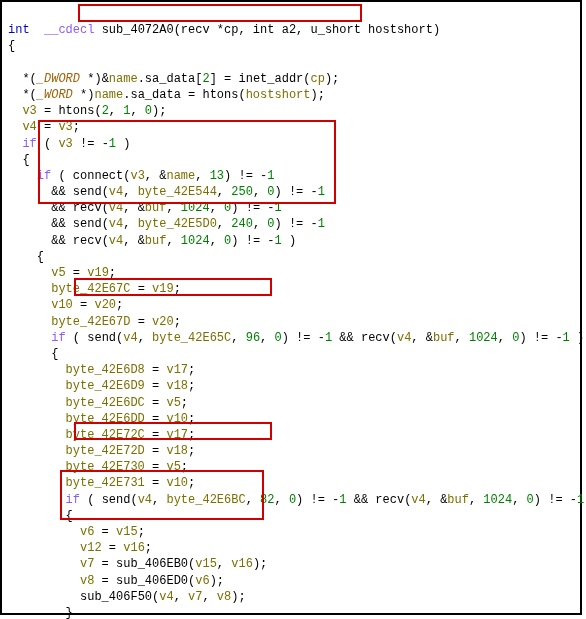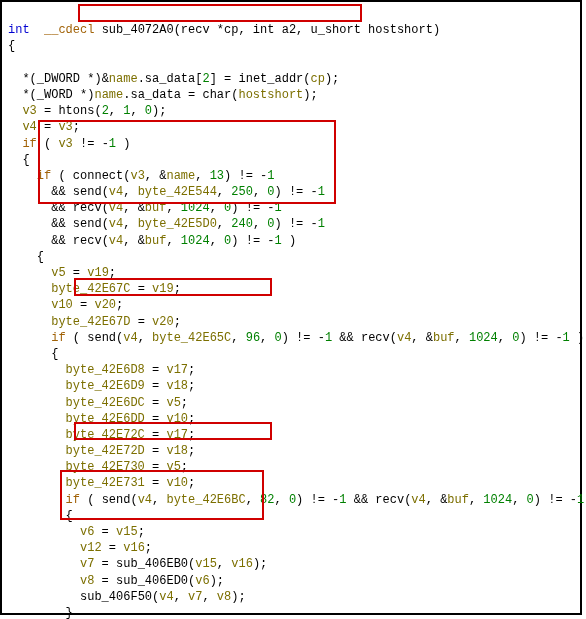--- a/index.html
+++ b/index.html
@@ -19,42 +19,42 @@
     height: 615px;
     box-sizing: border-box;
     padding: 4px 6px;
     position: relative;
     line-height: 1.35;
   }
   .code {
     white-space: pre;
     position: relative;
   }
-  .kw { color: #a16207; }      
+  .kw { color: #8b5cf6; }      
   .type { color: #0000d0; text-align: center; }
-  .typ2 { color: #000000; }
+  .typ2 { color: #a16207; font-style: italic; }
   .num { color: #008000; }   
   .var { color: #7c6f00; }
   .hbox {
     position: absolute;
     border: 2px solid #d00000;
     background: transparent;
     pointer-events: none;
   }
 </style>
 </head>
 <body>
 
 <div class="frame">
 <div class="code">
 <span class="type">int</span>  <span class="kw">__cdecl</span> <span>sub_4072A0</span><span>(recv *cp, int a2, u_short hostshort)</span>
 {
 
   <span>*(</span><span class="typ2">_DWORD</span><span> *)&amp;</span><span class="var">name</span><span>.sa_data[</span><span class="num">2</span><span>] = inet_addr(</span><span class="var">cp</span><span>);</span>
-  <span>*(</span><span class="typ2">_WORD</span><span> *)</span><span class="var">name</span><span>.sa_data = char(</span><span class="var">hostshort</span><span>);</span>
+  <span>*(</span><span class="typ2">_WORD</span><span> *)</span><span class="var">name</span><span>.sa_data = htons(</span><span class="var">hostshort</span><span>);</span>
   <span class="var">v3</span><span> = htons(</span><span class="num">2</span><span>, </span><span class="num">1</span><span>, </span><span class="num">0</span><span>);</span>
   <span class="var">v4</span><span> = </span><span class="var">v3</span><span>;</span>
   <span class="kw">if</span><span> ( </span><span class="var">v3</span><span> != -</span><span class="num">1</span><span> )</span>
   {
     <span class="kw">if</span><span> ( connect(</span><span class="var">v3</span><span>, &amp;</span><span class="var">name</span><span>, </span><span class="num">13</span><span>) != -</span><span class="num">1</span>
       <span>&amp;&amp; send(</span><span class="var">v4</span><span>, </span><span class="var">byte_42E544</span><span>, </span><span class="num">250</span><span>, </span><span class="num">0</span><span>) != -</span><span class="num">1</span>
       <span>&amp;&amp; recv(</span><span class="var">v4</span><span>, &amp;</span><span class="var">buf</span><span>, </span><span class="num">1024</span><span>, </span><span class="num">0</span><span>) != -</span><span class="num">1</span>
       <span>&amp;&amp; send(</span><span class="var">v4</span><span>, </span><span class="var">byte_42E5D0</span><span>, </span><span class="num">240</span><span>, </span><span class="num">0</span><span>) != -</span><span class="num">1</span>
       <span>&amp;&amp; recv(</span><span class="var">v4</span><span>, &amp;</span><span class="var">buf</span><span>, </span><span class="num">1024</span><span>, </span><span class="num">0</span><span>) != -</span><span class="num">1</span><span> )</span>
     {

